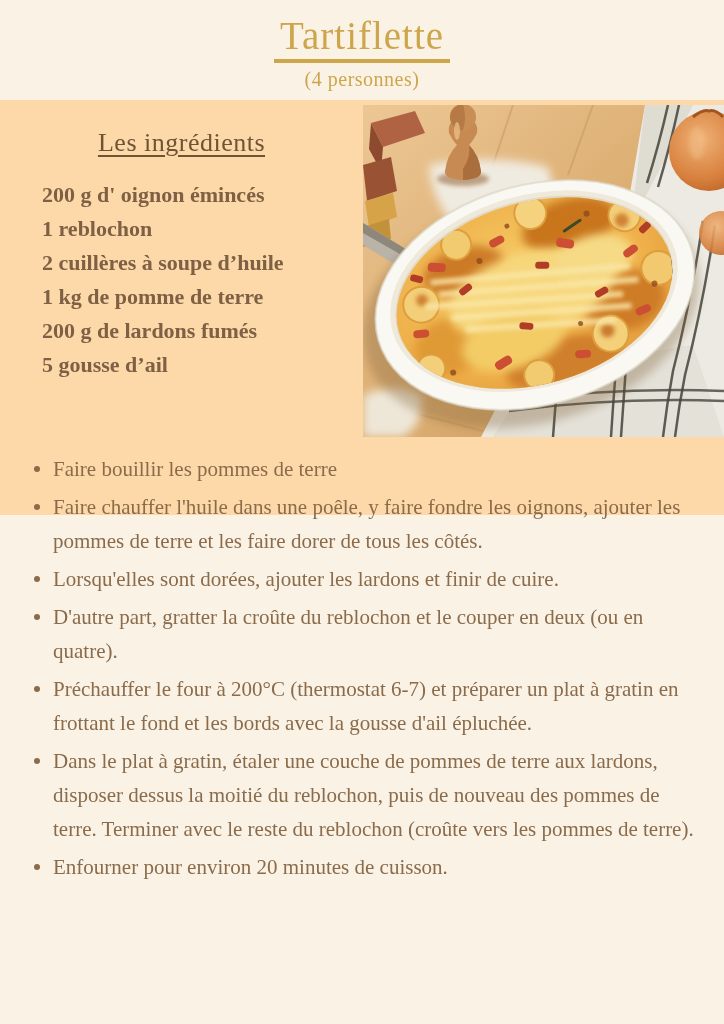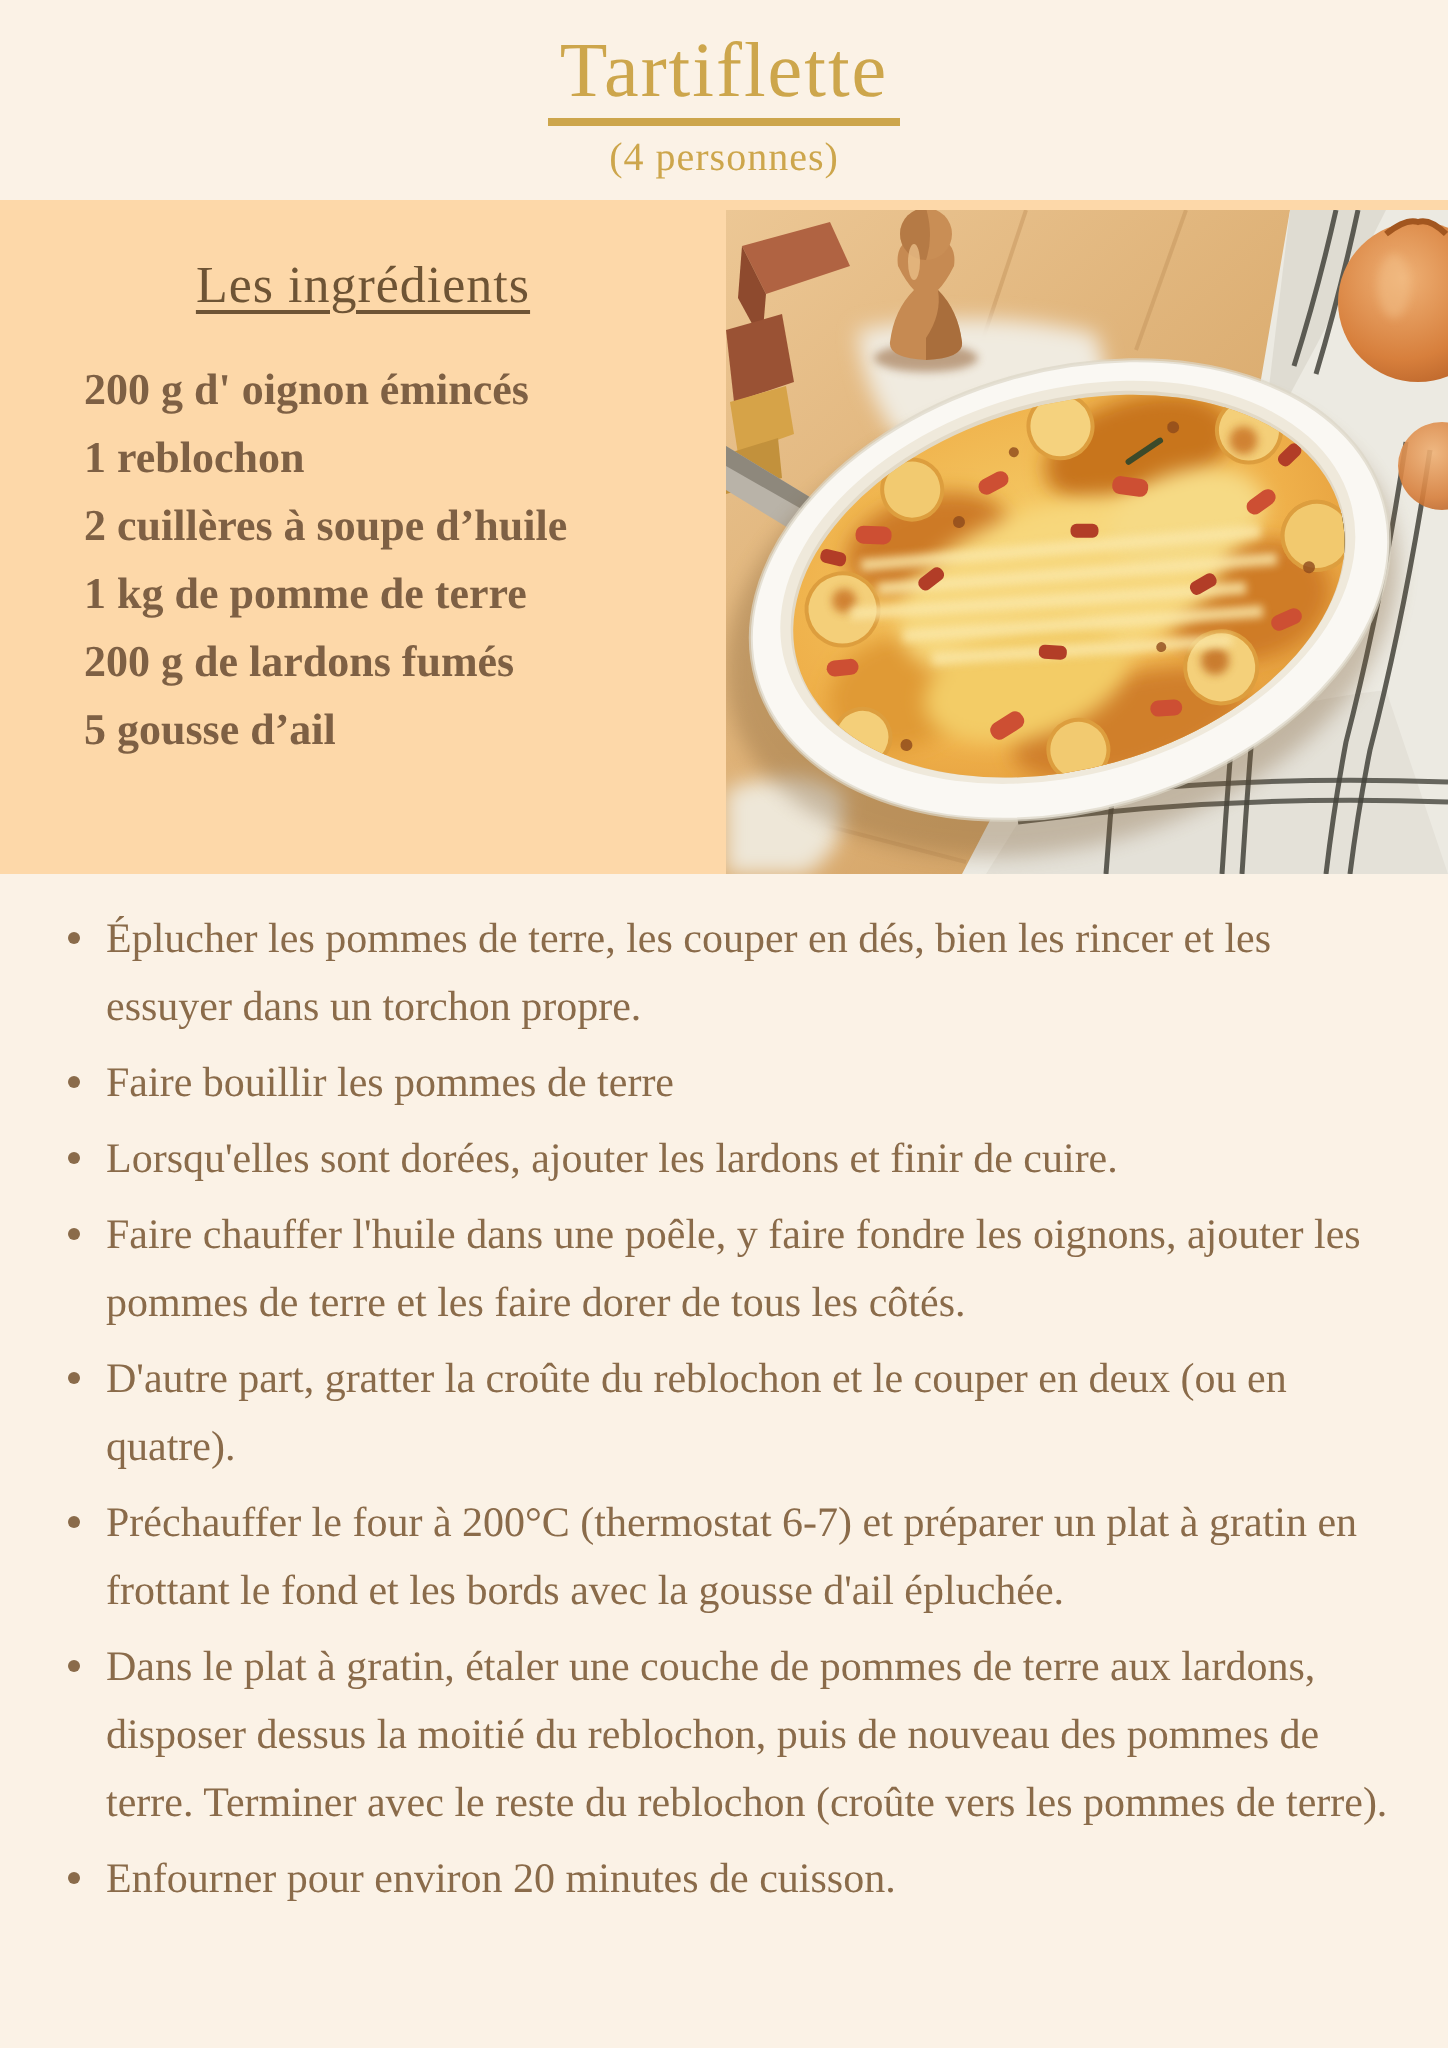--- a/index.html
+++ b/index.html
@@ -24,21 +24,21 @@
     font-weight:normal;
   }
   .subtitle{
     font-size:20px;line-height:30px;margin-top:1px;
     color:var(--gold,#cda64c);
     letter-spacing:.5px;
   }
 
   
   .hero{
-    position:absolute;top:100px;left:0;width:724px;height:337px;
+    position:absolute;top:100px;left:0;width:724px;height:415px;
     background:var(--panel,#fdd8a9);
   }
   .ingredients{position:absolute;top:0;left:0;width:363px;height:337px;}
   .ingredients h2{
     margin:28px 0 0;
     text-align:center;
     font-size:26px;font-weight:normal;
     color:var(--brown-dark,#6e5435);
     text-decoration:underline;
     text-underline-offset:4px;
@@ -282,27 +282,26 @@
             <rect x="44" y="-58" width="22" height="3" rx="1.5" fill="#3c4a2a" transform="rotate(-18 55 -56)"></rect>
           </g>
         </g>
       </svg>
     </figure>
   </section>
 
   <main>
     <ul class="steps">
 
-        <li>Éplucher les pommes de terre, les couper en dés, bien les rincer et les essuyer dans un torchon propre.</li>
 
         <li>Faire bouillir les pommes de terre</li>
 
+        <li>Faire chauffer l'huile dans une poêle, y faire fondre les oignons, ajouter les pommes de terre et les faire dorer de tous les côtés.</li>
+
         <li>Lorsqu'elles sont dorées, ajouter les lardons et finir de cuire.</li>
-
-        <li>Faire chauffer l'huile dans une poêle, y faire fondre les oignons, ajouter les pommes de terre et les faire dorer de tous les côtés.</li>
 
         <li>D'autre part, gratter la croûte du reblochon et le couper en deux (ou en quatre).</li>
 
         <li>Préchauffer le four à 200°C (thermostat 6-7) et préparer un plat à gratin en frottant le fond et les bords avec la gousse d'ail épluchée.</li>
 
         <li>Dans le plat à gratin, étaler une couche de pommes de terre aux lardons, disposer dessus la moitié du reblochon, puis de nouveau des pommes de terre. Terminer avec le reste du reblochon (croûte vers les pommes de terre).</li>
 
         <li>Enfourner pour environ 20 minutes de cuisson.</li>
       </ul>
   </main>

